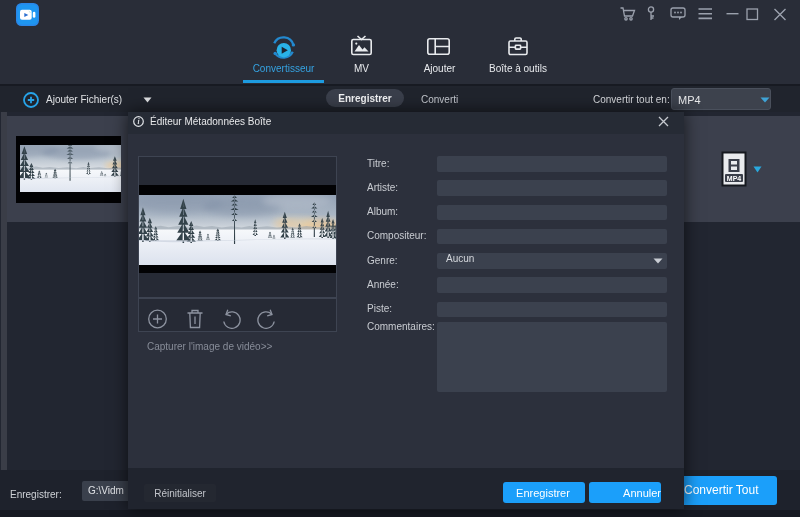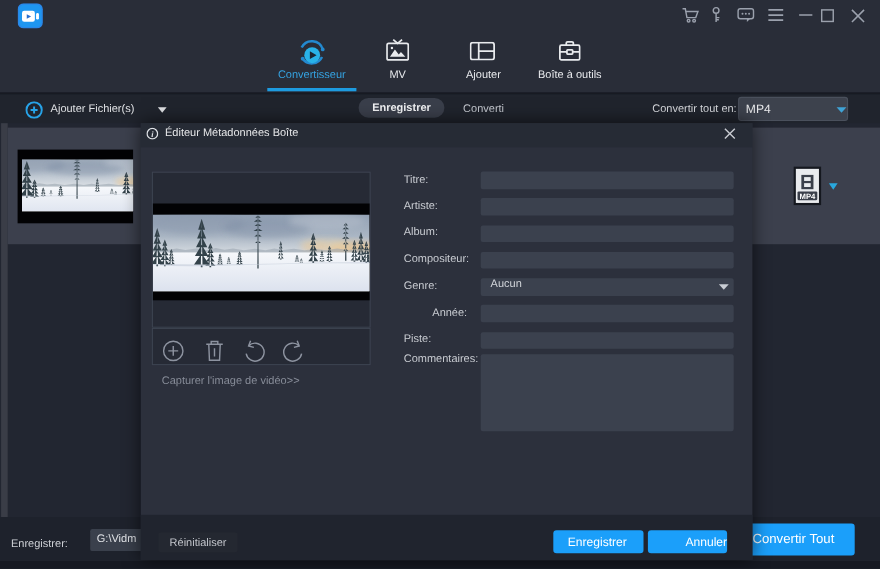--- a/index.html
+++ b/index.html
@@ -287,21 +287,21 @@
   <div class="abs txt" style="left:367px;top:207px;color:#c9ccd2;">Album:</div>
   <div class="abs" style="left:437px;top:204.5px;width:230px;height:15.5px;background:#3b414e;border-radius:2px;"></div>
   <div class="abs txt" style="left:367px;top:231px;color:#c9ccd2;">Compositeur:</div>
   <div class="abs" style="left:437px;top:228.8px;width:230px;height:15.5px;background:#3b414e;border-radius:2px;"></div>
   <div class="abs txt" style="left:367px;top:256px;color:#c9ccd2;">Genre:</div>
   <div class="abs" style="left:437px;top:253px;width:230px;height:15.5px;background:#3b414e;border-radius:2px;"></div>
   <div class="abs txt" style="left:446px;top:254px;color:#d3d6db;">Aucun</div>
   <svg class="abs" style="left:652.5px;top:258px;" width="10" height="6" viewBox="0 0 10 6">
     <path d="M0.5 0.5 H9.5 L5 5.5 Z" fill="#c9cdd4"></path>
   </svg>
-  <div class="abs txt" style="left:367px;top:280px;color:#c9ccd2;margin-left:26px;">Année:</div>
+  <div class="abs txt" style="left:367px;top:280px;color:#c9ccd2;">Année:</div>
   <div class="abs" style="left:437px;top:277.3px;width:230px;height:15.5px;background:#3b414e;border-radius:2px;"></div>
   <div class="abs txt" style="left:367px;top:304px;color:#c9ccd2;">Piste:</div>
   <div class="abs" style="left:437px;top:301.5px;width:230px;height:15.5px;background:#3b414e;border-radius:2px;"></div>
   <div class="abs txt" style="left:367px;top:322px;color:#c9ccd2;">Commentaires:</div>
   <div class="abs" style="left:437px;top:322px;width:230px;height:70px;background:#3b414e;border-radius:2px;"></div>
 
   <div class="abs" style="left:128px;top:468px;width:556px;height:41px;background:#20242e;"></div>
   <div class="abs" style="left:144px;top:484px;width:72px;height:18px;background:#242831;border-radius:2px;"></div>
   <div class="abs txt" style="left:144px;top:489px;width:72px;text-align:center;color:#c2c5cb;">Réinitialiser</div>
   <div class="abs" style="left:503px;top:482px;width:82px;height:21px;background:#1b9ffa;border-radius:3px;"></div>

